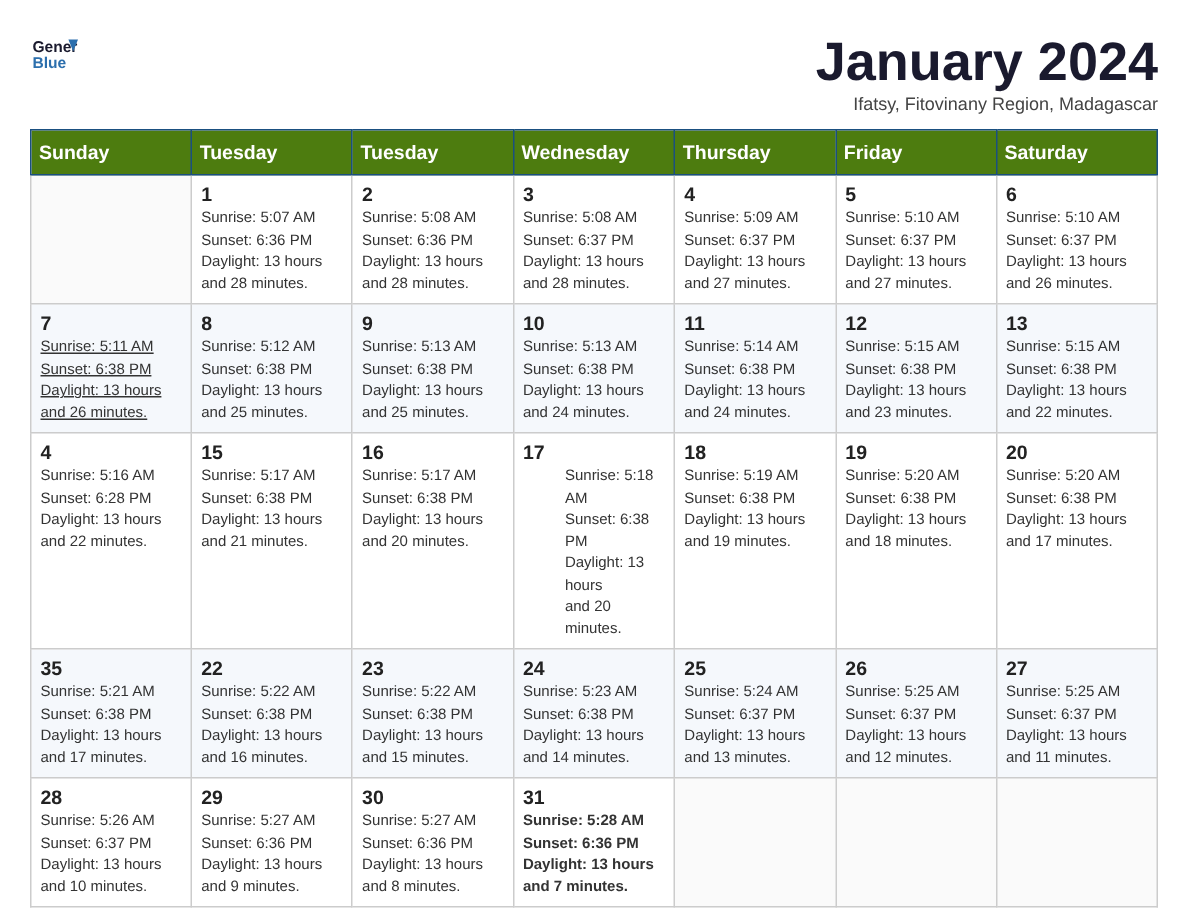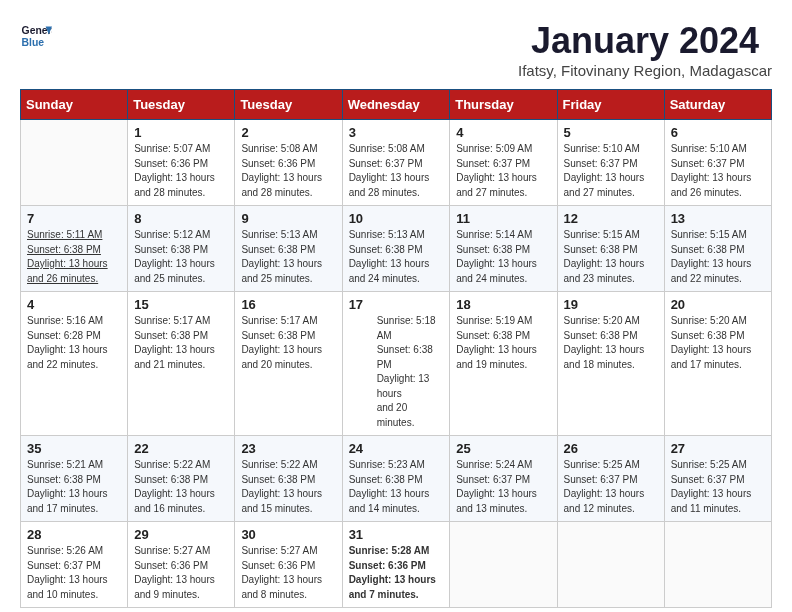--- a/index.html
+++ b/index.html
@@ -19,39 +19,39 @@
     .logo {
       display: flex;
       align-items: center;
       gap: 4px;
     }
     .logo-icon {
       width: 32px;
       height: 32px;
     }
     .title-block {
-      text-align: center;
+      text-align: right;
       margin-left: 36px;
     }
     .month-title {
       font-size: 36px;
       font-weight: bold;
       color: #1a1a2e;
     }
     .location-title {
-      font-size: 15px;
+      font-size: 12px;
       color: #444;
     }
     .calendar {
       width: 100%;
       border-collapse: collapse;
       border: 1px solid #ccc;
     }
     .calendar th {
-      background: #b91c1c;
+      background: #4d7c0f;
       color: #fff;
       font-size: 13px;
       font-weight: bold;
       padding: 7px 5px;
       text-align: left;
       border: 1px solid #1a4f80;
     }
     .calendar td {
       vertical-align: top;
       border: 1px solid #ccc;

